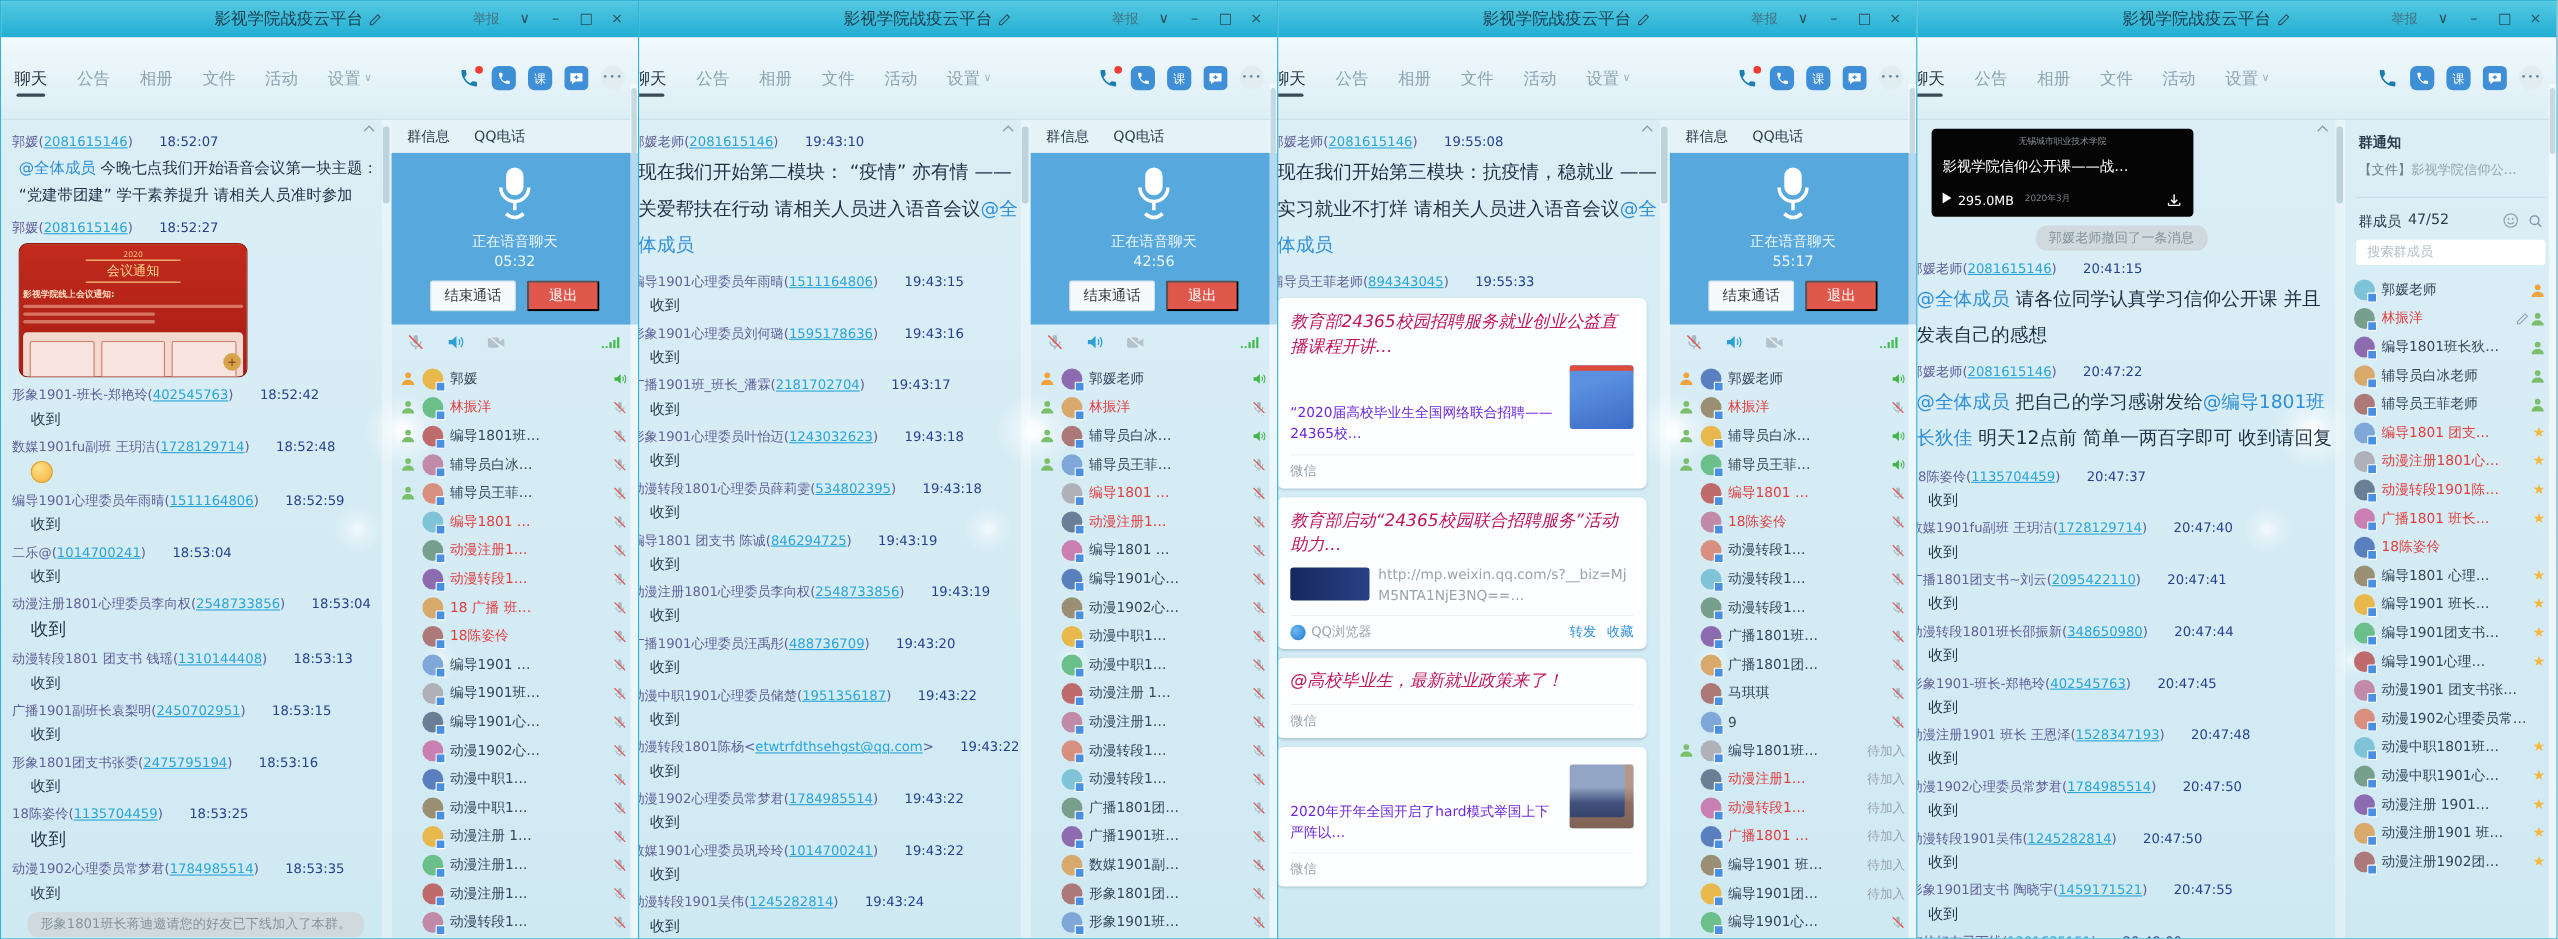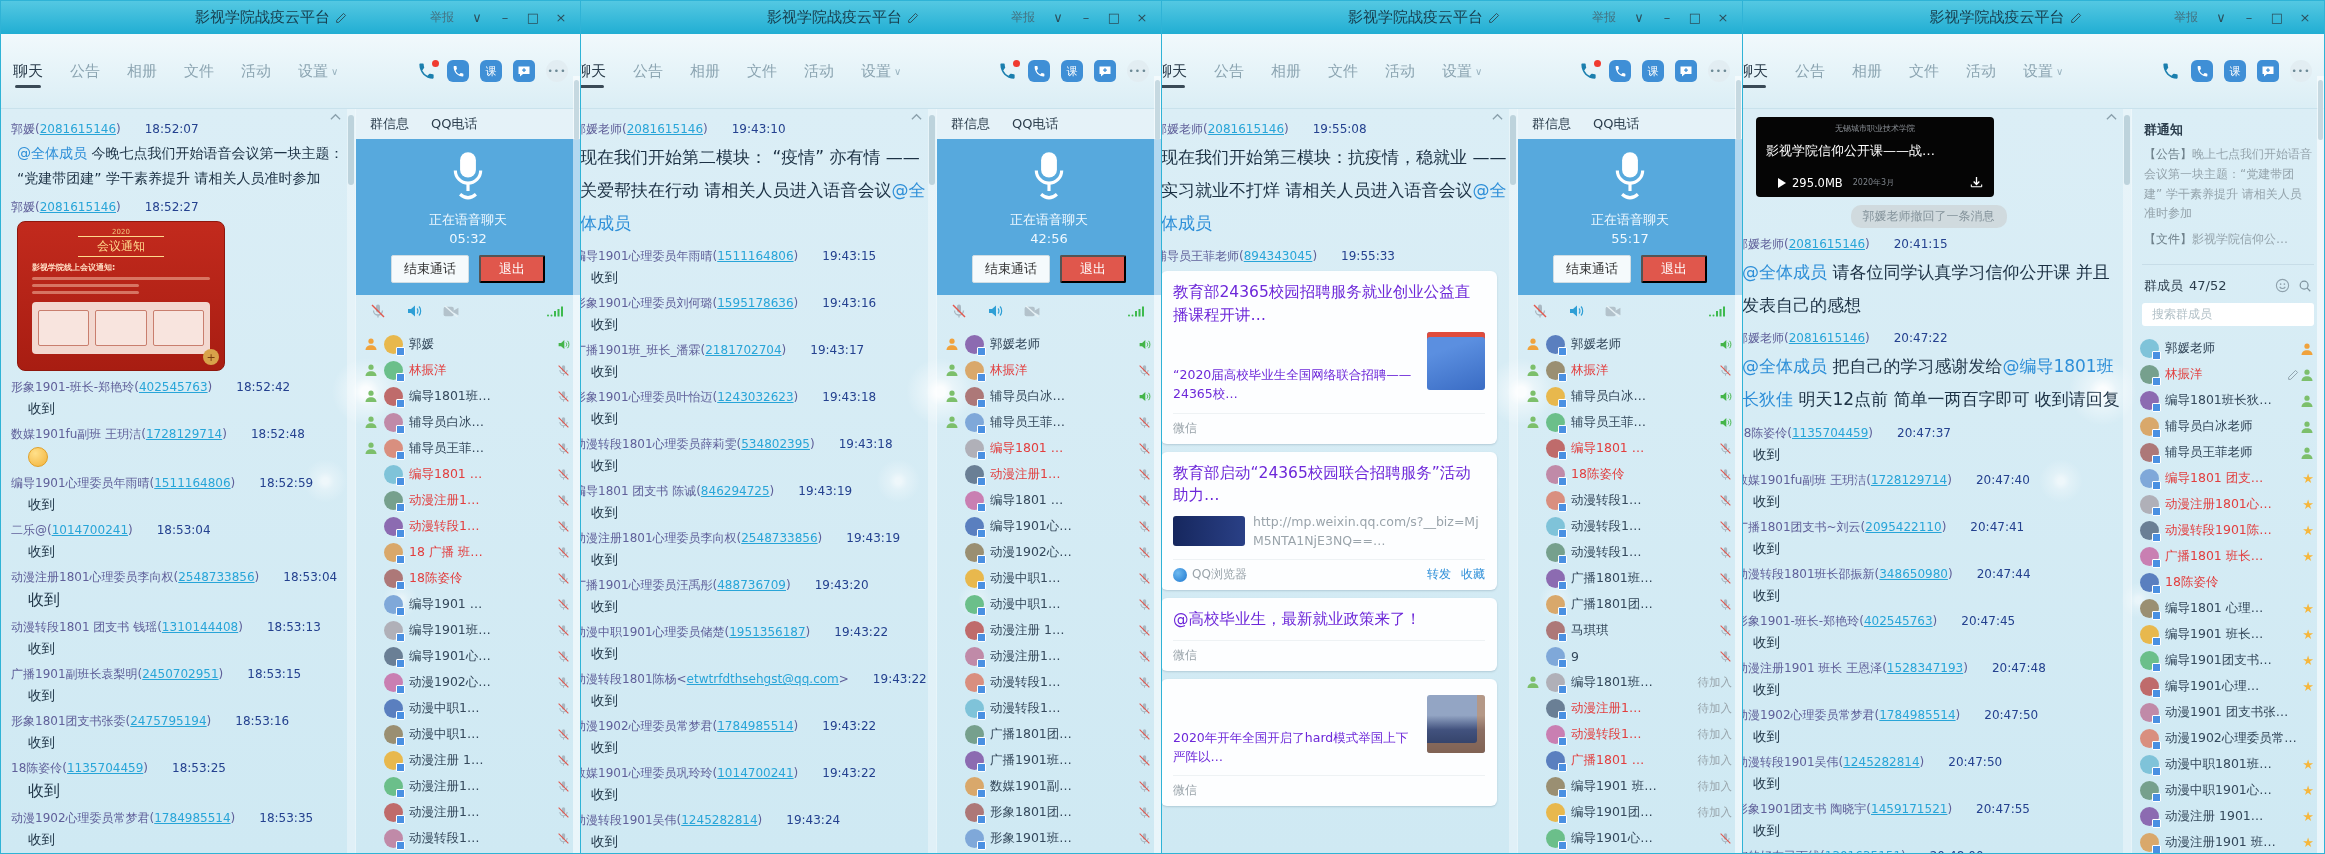--- a/index.html
+++ b/index.html
@@ -48,55 +48,55 @@
   .reply-text{font-size:13.5px;color:#22384a;margin:4px 0 3px 17px;}
   .reply-text.big{font-size:16px;}
   .msg-text{font-size:14px;color:#1c3144;line-height:1.8;margin:3px 0 3px 6px;}
   .msg-text.big{font-size:17px;line-height:1.95;}
   .msg-text .at{color:#2e8fd8;}
   .sys-pill{display:flex;justify-content:center;margin:8px 0;}
   .sys-pill span{background:#d0dade;color:#84939b;font-size:12px;padding:3px 12px;border-radius:10px;}
   .emoji-ok{width:18px;height:18px;border-radius:50%;margin:4px 0 3px 17px;
     background:radial-gradient(circle at 35% 30%,#ffe08a,#f2b23a);border:1px solid #e0a028;}
   
-  .poster{width:208px;height:150px;margin:5px 0 4px 6px;border-radius:8px;position:relative;
-    background:linear-gradient(180deg,#c22a1d,#a81d12);border:1px solid #8f170d;padding:6px 14px;box-sizing:border-box;overflow:hidden;}
+  .poster{width:208px;height:122px;margin:5px 0 4px 6px;border-radius:8px;position:relative;
+    background:linear-gradient(180deg,#c22a1d,#a81d12);border:1px solid #8f170d;padding:6px 3px;box-sizing:border-box;overflow:hidden;}
   .poster .yr{text-align:center;font-size:7px;color:#f0c27c;}
   .poster .ribbon{width:86px;margin:0 auto;text-align:center;font-size:12px;color:#ffd98c;
     border-top:1px solid #ffd98c;border-bottom:1px solid #ffd98c;padding:1px 0;}
   .poster .head{font-size:8px;color:#ffdcc2;font-weight:bold;margin-top:5px;}
   .poster .ln{height:3px;background:rgba(255,215,190,.45);border-radius:2px;margin-top:4px;}
   .poster .ln.short{width:60%;}
   .poster .panelbox{margin-top:8px;background:#f3d8d0;border-radius:4px;height:52px;display:flex;gap:6px;padding:8px 6px;box-sizing:border-box;}
   .poster .panelbox i{flex:1;border:1px solid #c97e6e;border-radius:2px;background:#f8e4de;}
   .poster .plus{position:absolute;right:5px;bottom:5px;width:16px;height:16px;border-radius:50%;
     background:#d8a24a;color:#7a3c10;font-size:11px;display:flex;align-items:center;justify-content:center;}
   
   .card{background:#fdfeff;border-radius:6px;margin:6px 10px 8px 6px;max-width:312px;
     box-shadow:0 1px 2px rgba(80,110,130,.25);padding:10px 12px 0;}
-  .card .c-title{font-size:15.5px;color:#6d28d9;line-height:1.45;}
+  .card .c-title{font-size:15.5px;color:#be185d;line-height:1.45;font-style:italic;}
   .card .c-row{display:flex;margin-top:6px;gap:8px;}
   .card .c-desc{flex:1;font-size:12.5px;color:#6d28d9;line-height:1.5;overflow:hidden;margin-top:34px;}
   .card .c-thumb{flex:0 0 58px;height:58px;border-radius:3px;}
   .card .c-thumb.small{flex:0 0 72px;height:30px;margin-top:3px;}
   .card .c-url{font-size:12.5px;color:#9aa4ab;line-height:1.5;word-break:break-all;}
   .card .c-foot{border-top:1px solid #eef2f4;margin-top:9px;padding:6px 0 7px;display:flex;align-items:center;gap:5px;
     font-size:12px;color:#9aa4ab;}
   .card .c-actions{margin-left:auto;color:#2e8fd8;display:flex;gap:10px;}
   .thumb-recruit-blue{background:linear-gradient(160deg,#5b8fe0 30%,#3a6cc4);box-shadow:inset 0 5px 0 #e04c3c;}
   .thumb-banner-dark-blue{background:linear-gradient(90deg,#16275e,#2a4086);}
   .thumb-green-plant{background:radial-gradient(circle at 40% 45%,#6fae4e,#1f5c28);}
   .thumb-city-night{background:linear-gradient(180deg,#93a5c4 35%,#42527e 60%,#2c3a5e);box-shadow:inset -8px -10px 0 rgba(214,140,74,.5);}
   .qqb-ic{width:14px;height:14px;border-radius:50%;background:radial-gradient(circle at 35% 35%,#6db9f0,#1f78d0);}
   
   .vcard{width:238px;height:80px;background:#050505;border-radius:4px;margin:4px 0 2px 20px;position:relative;
     color:#fff;padding:6px 10px;box-sizing:border-box;overflow:hidden;}
   .vcard .org{text-align:center;font-size:8px;color:#8d9298;}
   .vcard .vtitle{font-size:13px;margin-top:8px;white-space:nowrap;overflow:hidden;}
-  .vcard .vrow{position:absolute;left:22px;right:10px;bottom:7px;display:flex;align-items:center;gap:6px;font-size:11.5px;}
+  .vcard .vrow{position:absolute;left:10px;right:10px;bottom:7px;display:flex;gap:6px;font-size:11.5px;}
   .vcard .play{width:0;height:0;border-left:8px solid #fff;border-top:5px solid transparent;border-bottom:5px solid transparent;}
   .vcard .vdate{color:#7d838a;font-size:8px;margin-left:4px;}
   .vcard .dl{margin-left:auto;}
   
   .sidebar{flex:0 0 224px;display:flex;flex-direction:column;min-height:0;border-left:1px solid rgba(255,255,255,.5);}
   .sb-tabs{height:30px;display:flex;align-items:center;gap:22px;padding:0 14px;font-size:13px;color:#2b3d4c;
     background:rgba(255,255,255,.28);}
   .voice-box{background:#57a9dd;text-align:center;padding:10px 0 12px;}
   .voice-status{color:#eef8ff;font-size:13px;margin-top:4px;}
   .voice-timer{color:#eef8ff;font-size:13px;margin-top:2px;}
@@ -1726,21 +1726,20 @@
           <div class="sender"><span>形象1901团支书 陶晓宇</span><span>(</span><span class="qq">1459171521</span><span>)</span><span class="time">20:47:55</span></div>
           <div class="reply-text">收到</div>
           <div class="sender"><span>您的好友已下线</span><span>(</span><span class="qq">1301635151</span><span>)</span><span class="time">20:48:00</span></div>
           <div class="reply-text">收到</div>
         </div>
         <div class="chat-scroll">
           <span class="thumb"></span>
         </div>
         <div class="sidebar info">
           <div class="notice-title">群通知</div>
-          <div class="notice"><span class="ntag">【公告】</span><span>晚上七点我们开始语音会议第一块主题：“党建带团建” 学干素养提升 请相关人员准时参加</span></div>
           <div class="notice"><span class="ntag">【文件】</span><span>影视学院信仰公…</span></div>
           <div class="sb-divider"></div>
           <div class="mem-head">
             <span>群成员</span>
             <span class="cnt">47/52</span>
             <span class="hic">
               <span class="ic">
                 <svg viewBox="0 0 16 16" width="15" height="15">
                   <circle cx="8" cy="8" r="6.5" fill="none" stroke="#8fa2ad" stroke-width="1.2"></circle>
                   <circle cx="6" cy="6.5" r=".9" fill="#8fa2ad"></circle>

